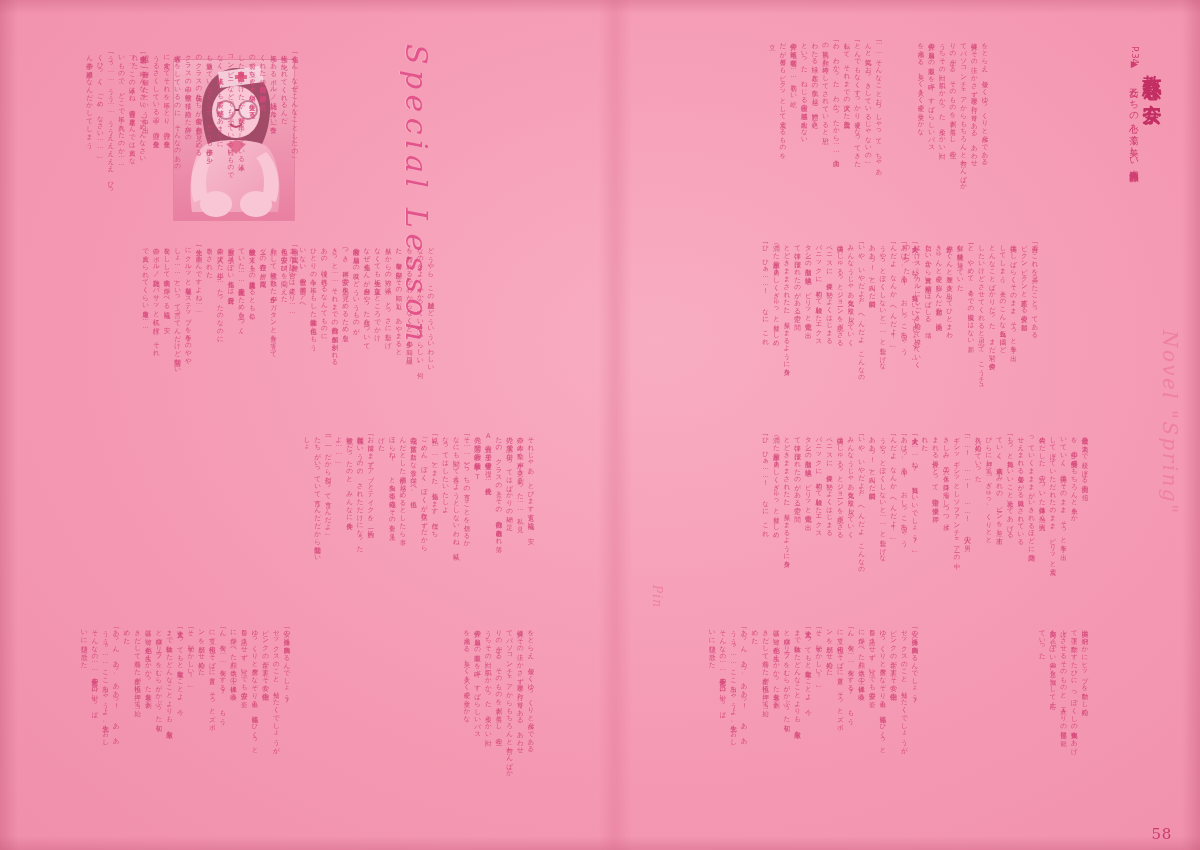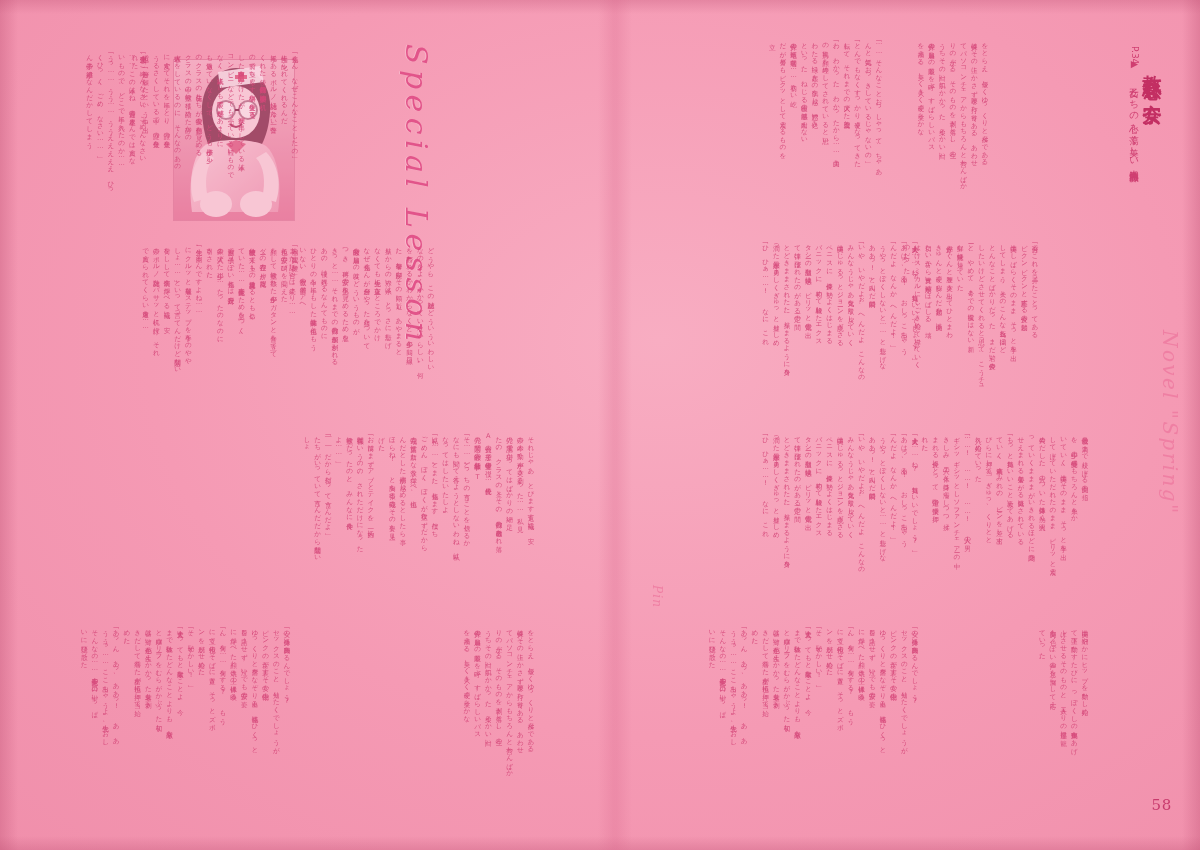--- a/index.html
+++ b/index.html
@@ -89,21 +89,21 @@
     font-family:"DejaVu Serif", serif;font-style:italic;
     font-size:20px;color:#ef7fa3;letter-spacing:.12em;white-space:nowrap;
   }
   .side-script2{
     position:absolute;left:650px;top:585px;
     writing-mode:vertical-rl;
     font-family:"DejaVu Serif", serif;font-style:italic;
     font-size:12px;color:#ef7fa3;letter-spacing:.1em;
   }
   .folio{
-    position:absolute;right:28px;bottom:36px;
+    position:absolute;right:28px;bottom:7px;
     font-family:"DejaVu Serif", serif;
     font-size:15px;color:#c93a6d;letter-spacing:.05em;
   }
 </style>
 </head>
 <body>
 
 <div class="page">
   <div class="edge-l"></div>
   <div class="edge-r"></div>

